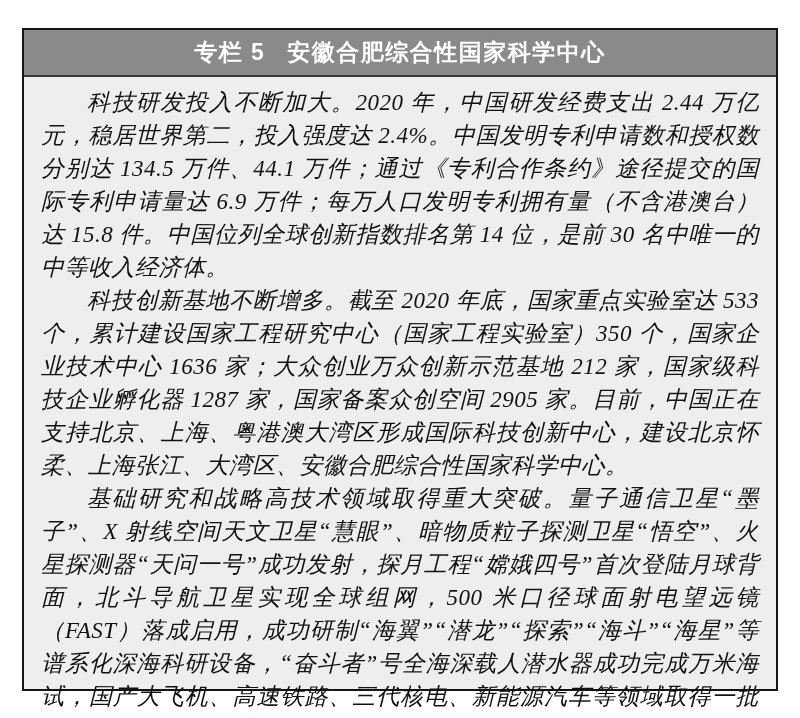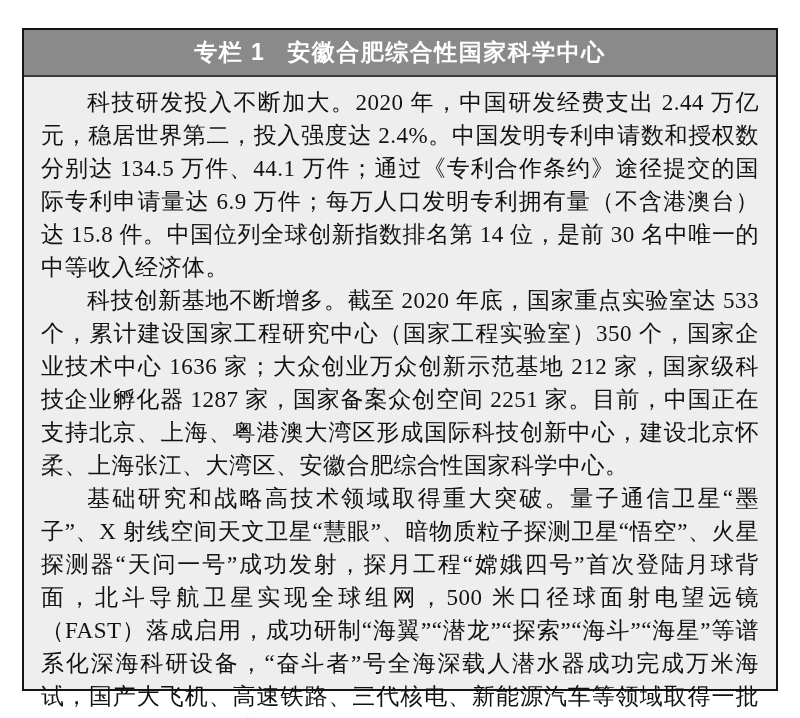--- a/index.html
+++ b/index.html
@@ -50,30 +50,31 @@
     padding:9px 17px 0 17px;
   }
   .para{
     margin:0;
     font-size:23px;
     line-height:33px;
     color:var(--text-color);
     text-align:justify;
     text-indent:2em;
     letter-spacing:0.5px;
+    font-style:italic;
   }
 </style>
 </head>
 <body>
 
 <div class="page">
   <div class="panel">
     <div class="panel-header">
-      <span class="panel-label">专栏 1</span>
+      <span class="panel-label">专栏 5</span>
       <span class="panel-title">安徽合肥综合性国家科学中心</span>
     </div>
     <div class="panel-body">
       <p class="para">科技研发投入不断加大。2020 年，中国研发经费支出 2.44 万亿元，稳居世界第二，投入强度达 2.4%。中国发明专利申请数和授权数分别达 134.5 万件、44.1 万件；通过《专利合作条约》途径提交的国际专利申请量达 6.9 万件；每万人口发明专利拥有量（不含港澳台）达 15.8 件。中国位列全球创新指数排名第 14 位，是前 30 名中唯一的中等收入经济体。</p>
-      <p class="para">科技创新基地不断增多。截至 2020 年底，国家重点实验室达 533 个，累计建设国家工程研究中心（国家工程实验室）350 个，国家企业技术中心 1636 家；大众创业万众创新示范基地 212 家，国家级科技企业孵化器 1287 家，国家备案众创空间 2251 家。目前，中国正在支持北京、上海、粤港澳大湾区形成国际科技创新中心，建设北京怀柔、上海张江、大湾区、安徽合肥综合性国家科学中心。</p>
+      <p class="para">科技创新基地不断增多。截至 2020 年底，国家重点实验室达 533 个，累计建设国家工程研究中心（国家工程实验室）350 个，国家企业技术中心 1636 家；大众创业万众创新示范基地 212 家，国家级科技企业孵化器 1287 家，国家备案众创空间 2905 家。目前，中国正在支持北京、上海、粤港澳大湾区形成国际科技创新中心，建设北京怀柔、上海张江、大湾区、安徽合肥综合性国家科学中心。</p>
       <p class="para">基础研究和战略高技术领域取得重大突破。量子通信卫星“墨子”、X 射线空间天文卫星“慧眼”、暗物质粒子探测卫星“悟空”、火星探测器“天问一号”成功发射，探月工程“嫦娥四号”首次登陆月球背面，北斗导航卫星实现全球组网，500 米口径球面射电望远镜（FAST）落成启用，成功研制“海翼”“潜龙”“探索”“海斗”“海星”等谱系化深海科研设备，“奋斗者”号全海深载人潜水器成功完成万米海试，国产大飞机、高速铁路、三代核电、新能源汽车等领域取得一批在世界上有影响的重大成果。</p>
     </div>
   </div>
 </div>
 
 </body></html>

